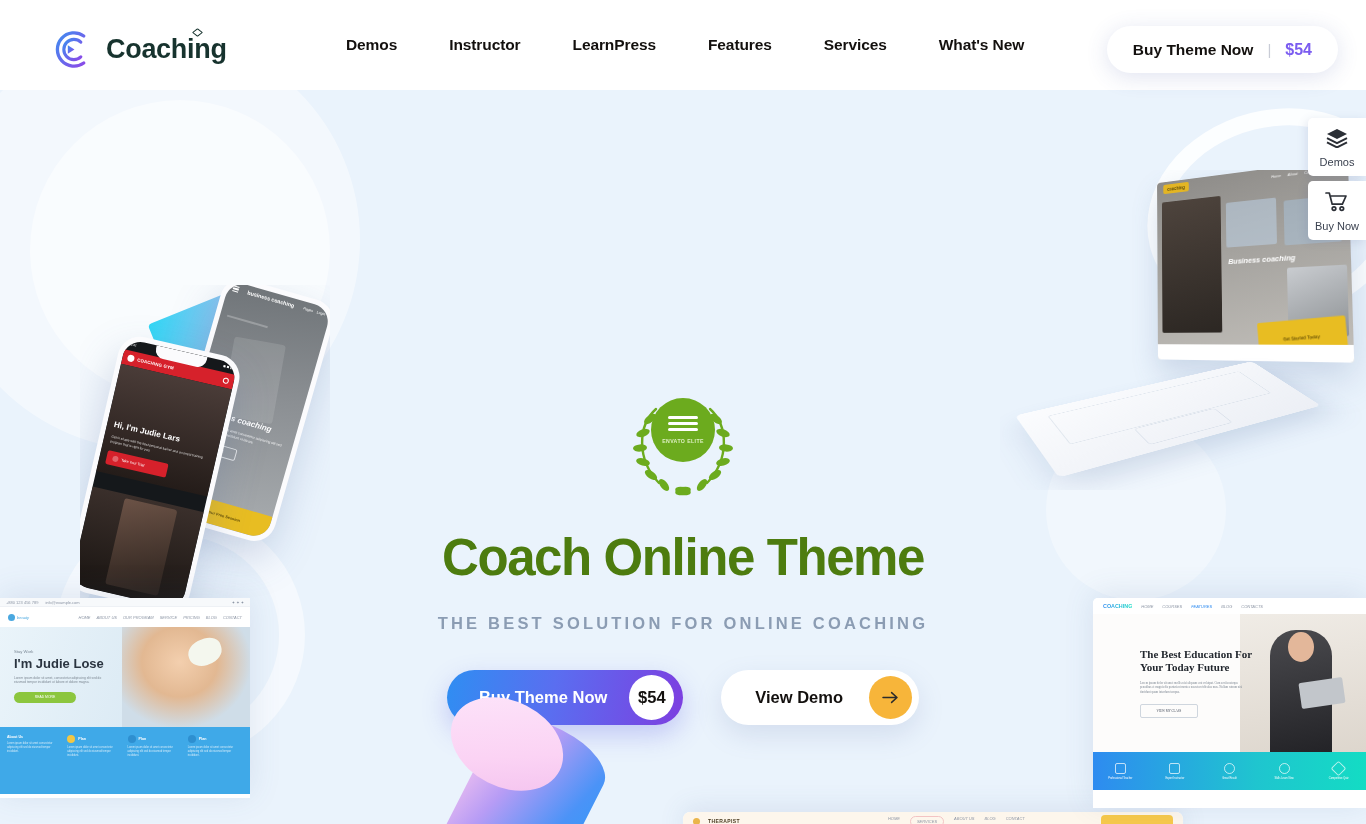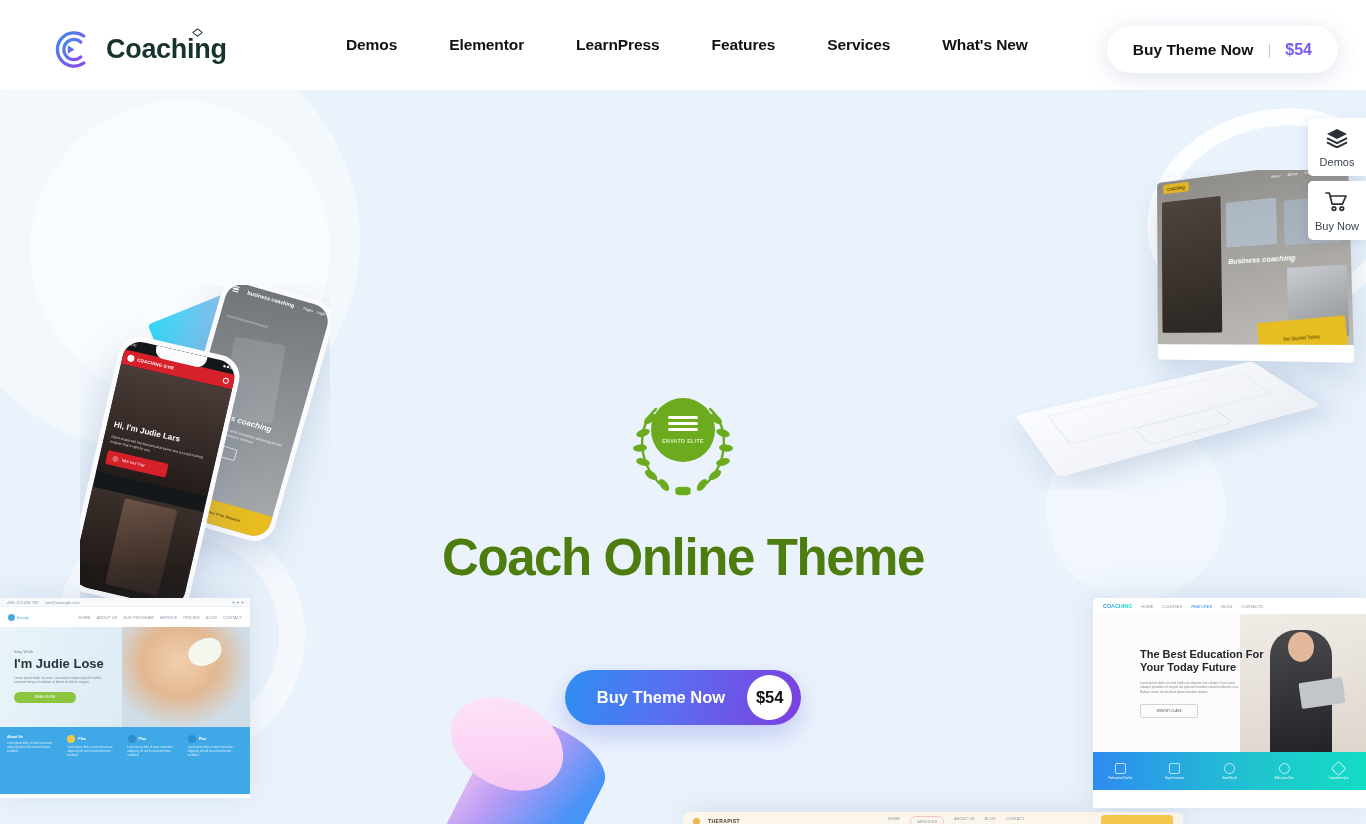--- a/index.html
+++ b/index.html
@@ -156,21 +156,21 @@
   
   .slc-top { height: 9px; background: #f7f9fb; border-bottom: 1px solid #eef1f5; display:flex; align-items:center; padding: 0 6px; gap: 7px;}
   .slc-nav { height: 20px; background: #fff; display: flex; align-items: center; padding: 0 8px; justify-content: space-between; }
   .slc-hero { height: 100px; position: relative; background: linear-gradient(110deg,#eaf4fa 0%, #dbeaf4 60%, #cfe2ef 100%); overflow: hidden;}
   .slc-band { height: 67px; background: #3fa9e8; padding: 8px 7px; display: flex; gap: 5px; }
   .slc-cell { flex: 1; }
   .slc-foot { padding: 7px 8px; background: #fff; }
 
   
   .brc-nav { height: 16px; background: #fff; display: flex; align-items: center; gap: 9px; padding: 0 10px; }
-  .brc-hero { height: 138px; position: relative; background: #fdfcfb; overflow: hidden; }
+  .brc-hero { height: 138px; position: relative; background: #fdfcfb; overflow: hidden; font-family: Liberation Serif, serif; }
   .brc-band { height: 38px; background: linear-gradient(90deg,#2e8bf0 0%, #1fc5cf 60%, #13dcc4 100%); display: flex; }
   .brc-bcell { flex: 1; display: flex; flex-direction: column; align-items: center; justify-content: center; gap: 3px; }
 
   .therapist-card {
     position: absolute; background: #fff; border-radius: 7px 7px 0 0;
     box-shadow: 0 -4px 26px rgba(70,100,150,0.12); overflow: hidden;
   }
 </style>
 </head>
 <body>
@@ -192,21 +192,21 @@
       </svg>
     </span>
     <span class="logo-text">
       <span>Coaching</span>
       <span class="diamond"></span>
     </span>
   </div>
 
   <div class="nav">
     <div class="nav-item">Demos</div>
-    <div class="nav-item">Elementor</div>
+    <div class="nav-item">Instructor</div>
     <div class="nav-item">LearnPress</div>
     <div class="nav-item">Features</div>
     <div class="nav-item">Services</div>
     <div class="nav-item">What's New</div>
   </div>
 
   <div class="buy-pill">
     <span class="lbl">Buy Theme Now</span>
     <span class="sep">|</span>
     <span class="price">$54</span>
@@ -306,25 +306,34 @@
     </svg>
     <div class="circle">
       <span class="bar"></span>
       <span class="bar"></span>
       <span class="bar"></span>
       <span class="bt">ENVATO ELITE</span>
     </div>
   </div>
 
   <div class="hero-title">Coach Online Theme</div>
+  <div class="hero-sub">THE BEST SOLUTION FOR ONLINE COACHING</div>
 
   <div class="cta-row">
     <div class="btn-buy">
       <span class="lbl">Buy Theme Now</span>
       <span class="chip">$54</span>
+    </div>
+    <div class="btn-demo">
+      <span class="lbl">View Demo</span>
+      <span class="arrow-circle">
+        <svg width="17" height="13" viewBox="0 0 17 13">
+          <path d="M1 6.5h13M9.6 1.6 15 6.5l-5.4 4.9" fill="none" stroke="#2b2b2b" stroke-width="1.5" stroke-linecap="round" stroke-linejoin="round"></path>
+        </svg>
+      </span>
     </div>
   </div>
 
   <div class="mock" style="left:1000px; top:80px; width:366px; height:320px;">
     <div class="laptop-screen" style="left:140px; top:0px; width:214px; height:190px; transform: perspective(620px) rotateY(-26deg) rotateX(4deg) rotateZ(-3deg);">
       <div style="position:absolute;inset:0;background:linear-gradient(170deg,#8d8b88 0%,#a3a19d 40%,#c3c0bb 100%);"></div>
       <div style="position:absolute;top:0;left:0;right:0;height:16px;display:flex;align-items:center;justify-content:space-between;padding:0 8px;">
         <span style="background:#e3b524;color:#5d4a08;font-size:5px;font-weight:700;padding:2px 5px;border-radius:2px;">coaching</span>
         <span style="display:flex;gap:7px;">
           <i class="tiny" style="color:#f2f2f2;">Home</i>

